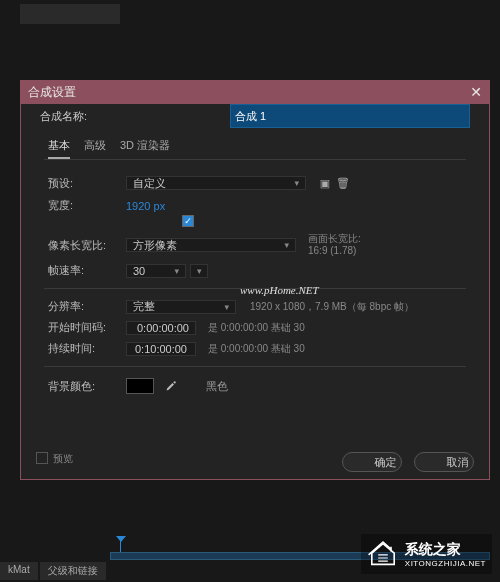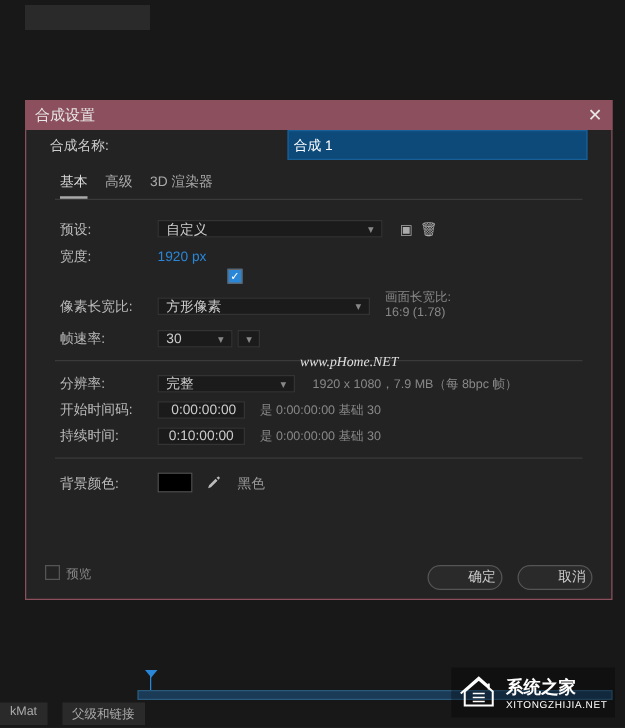--- a/index.html
+++ b/index.html
@@ -91,21 +91,21 @@
   .playhead { position: absolute; left: 120px; bottom: 28px; width: 1px; height: 14px; background: #2a87d8; }
   .play-tri {
     position: absolute; left: 116px; bottom: 40px; width: 0; height: 0;
     border-left: 5px solid transparent; border-right: 5px solid transparent;
     border-top: 6px solid #2a87d8;
   }
   .bottom-tabs {
     position: absolute; bottom: 2px; left: 0; display: flex;
   }
   .btab {
-    background: #2a2a2a; padding: 2px 8px; margin-right: 12px;
+    background: #2a2a2a; padding: 2px 8px; margin-right: 2px;
     color: #aaa; font-size: 10px;
   }
   .logo {
     position: absolute; right: 8px; bottom: 8px; display: flex;
     align-items: center; background: rgba(0,0,0,0.3); padding: 6px;
   }
   .logo-icon {
     width: 32px; height: 28px; position: relative; margin-right: 6px;
   }
   .logo-txt { color: #fff; }
@@ -209,21 +209,21 @@
     <div class="sep"></div>
 
     <div class="row">
       <div class="rlabel">背景颜色:</div>
       <div class="swatch"></div>
       <div class="icon-btn" style="margin-left:8px">
         <svg width="12" height="12" viewBox="0 0 16 16">
             <path d="M2 14l1-3 7-7 2 2-7 7-3 1zm9-11l2 2 1-1a1.4 1.4 0 10-2-2l-1 1z" fill="#bbb"></path>
           </svg>
       </div>
-      <span style="margin-left:10px">黑色</span>
+      <span style="margin-left:26px">黑色</span>
     </div>
   </div>
 
   <div class="footer">
     <span class="chk-empty"></span>
     <span class="small">预览</span>
     <div class="btns">
       <div class="btn">确定</div>
       <div class="btn">取消</div>
     </div>

